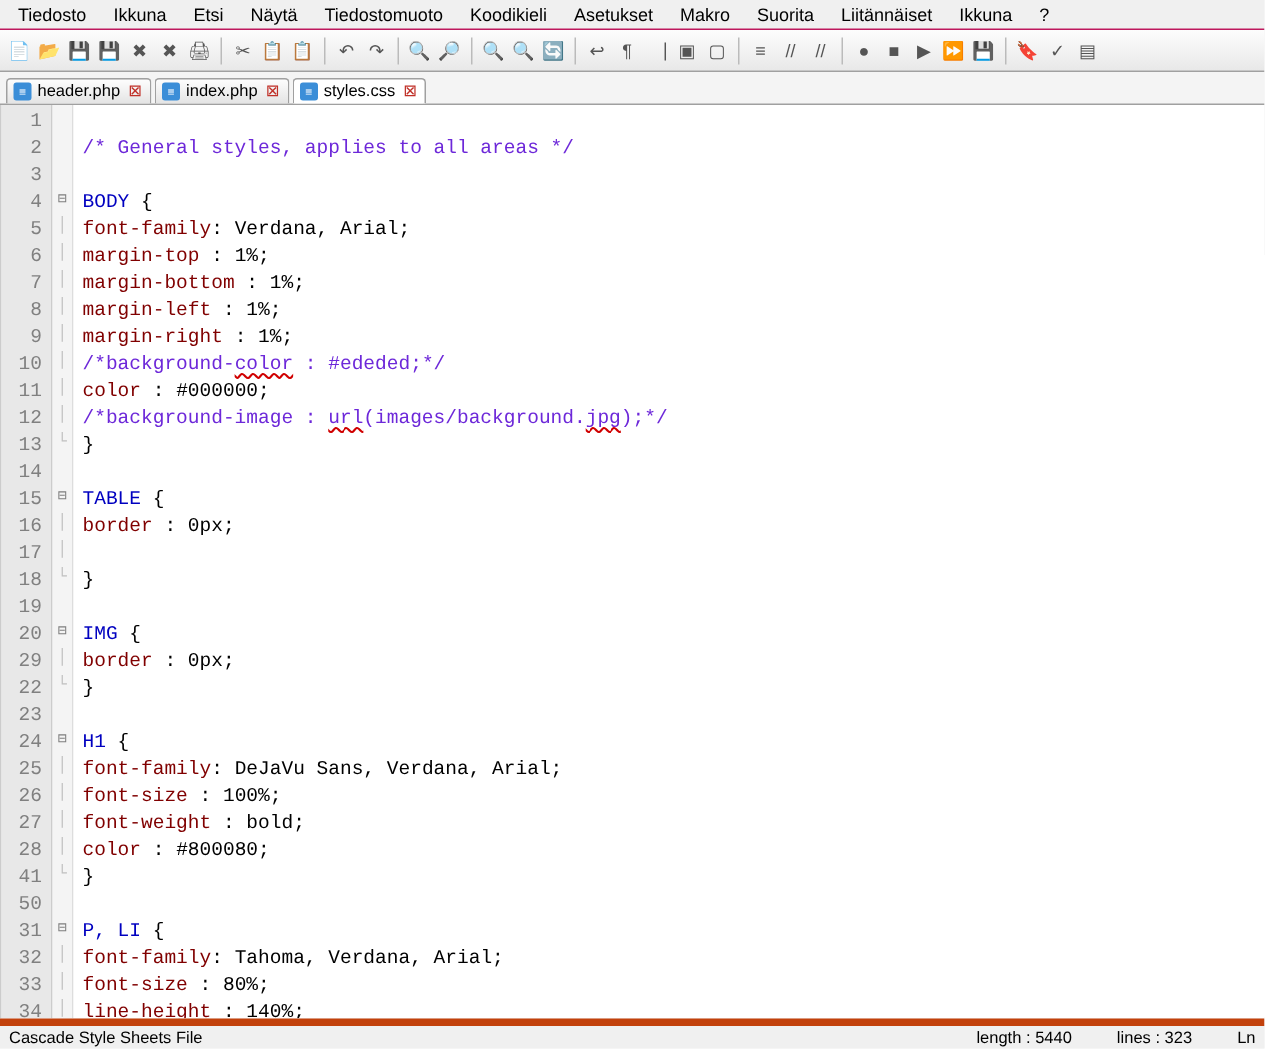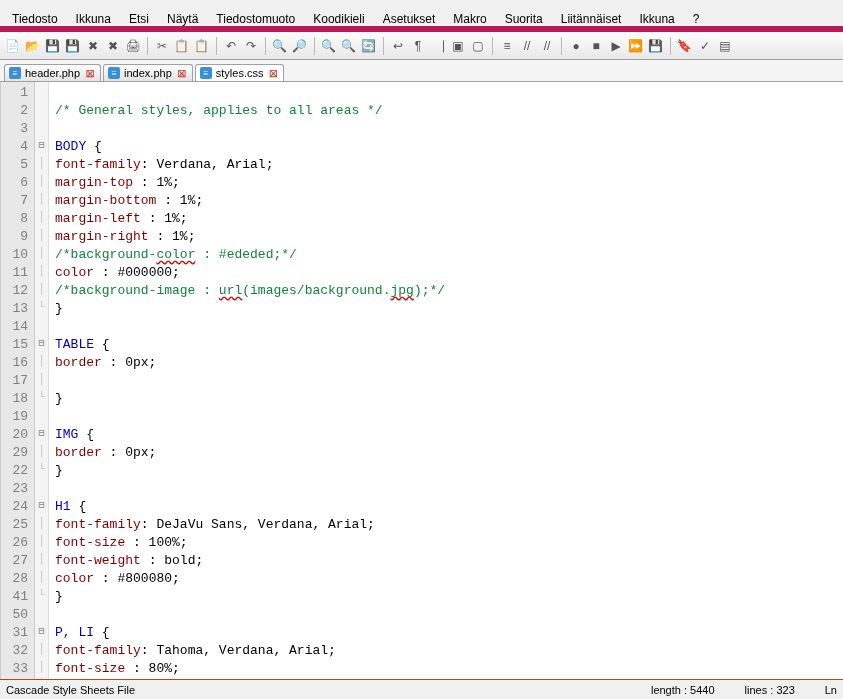--- a/index.html
+++ b/index.html
@@ -8,27 +8,26 @@
   font-size: 12px;
   background: #f0f0f0;
   width: 843px;
   height: 699px;
   overflow: hidden;
   display: flex;
   flex-direction: column;
 }
 .menubar {
   background: #f0f0f0;
-  border-bottom: 6px solid #be185d;
+  border-bottom: 1px solid #be185d;
   display: flex;
   gap: 2px;
   padding: 2px 4px;
   height: 20px;
   align-items: center;
-  margin-top: 12px;
 }
 .menubar .menu-item {
   padding: 1px 8px;
   color: #000;
   cursor: default;
 }
 .toolbar {
   background: linear-gradient(#fdfdfd, #e8e8e8);
   border-bottom: 1px solid #a0a0a0;
   display: flex;
@@ -109,29 +108,29 @@
   flex: 1;
   background: #fff;
   font-family: "Courier New", monospace;
   font-size: 13px;
   line-height: 18px;
   padding: 2px 6px;
   white-space: pre;
   overflow: hidden;
   color: #000;
 }
-.cm { color: #15803d; }  
+.cm { color: #6d28d9; }  
 .sel { color: #0000c0; } 
 .prop { color: #800000; text-align: center; } 
 .punc { color: #000; }
 .squig { text-decoration: underline wavy #d00000; text-underline-offset:2px;}
 .statusbar {
   height: 20px;
   background: #f0f0f0;
-  border-top: 1px solid #c2410c;
+  border-top: 5px solid #c2410c;
   display: flex;
   align-items: center;
   font-size: 11px;
   padding: 0 6px;
   justify-content: space-between;
 }
 .status-right { display:flex; gap:30px; }
 </style>
 </head>
 <body>

